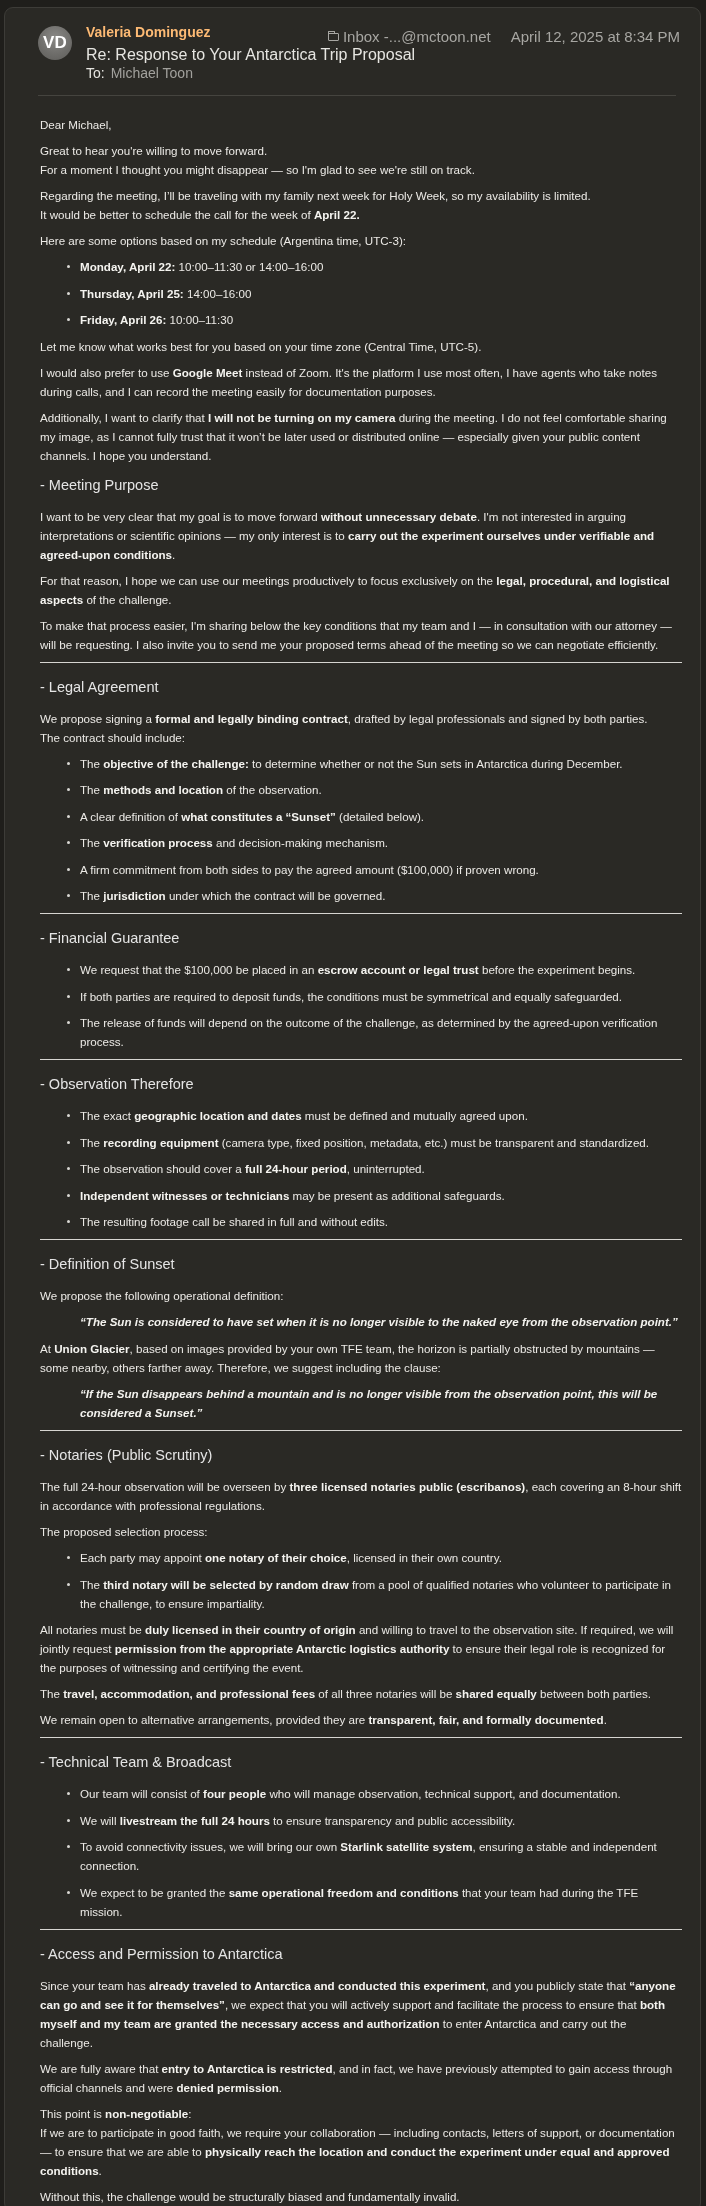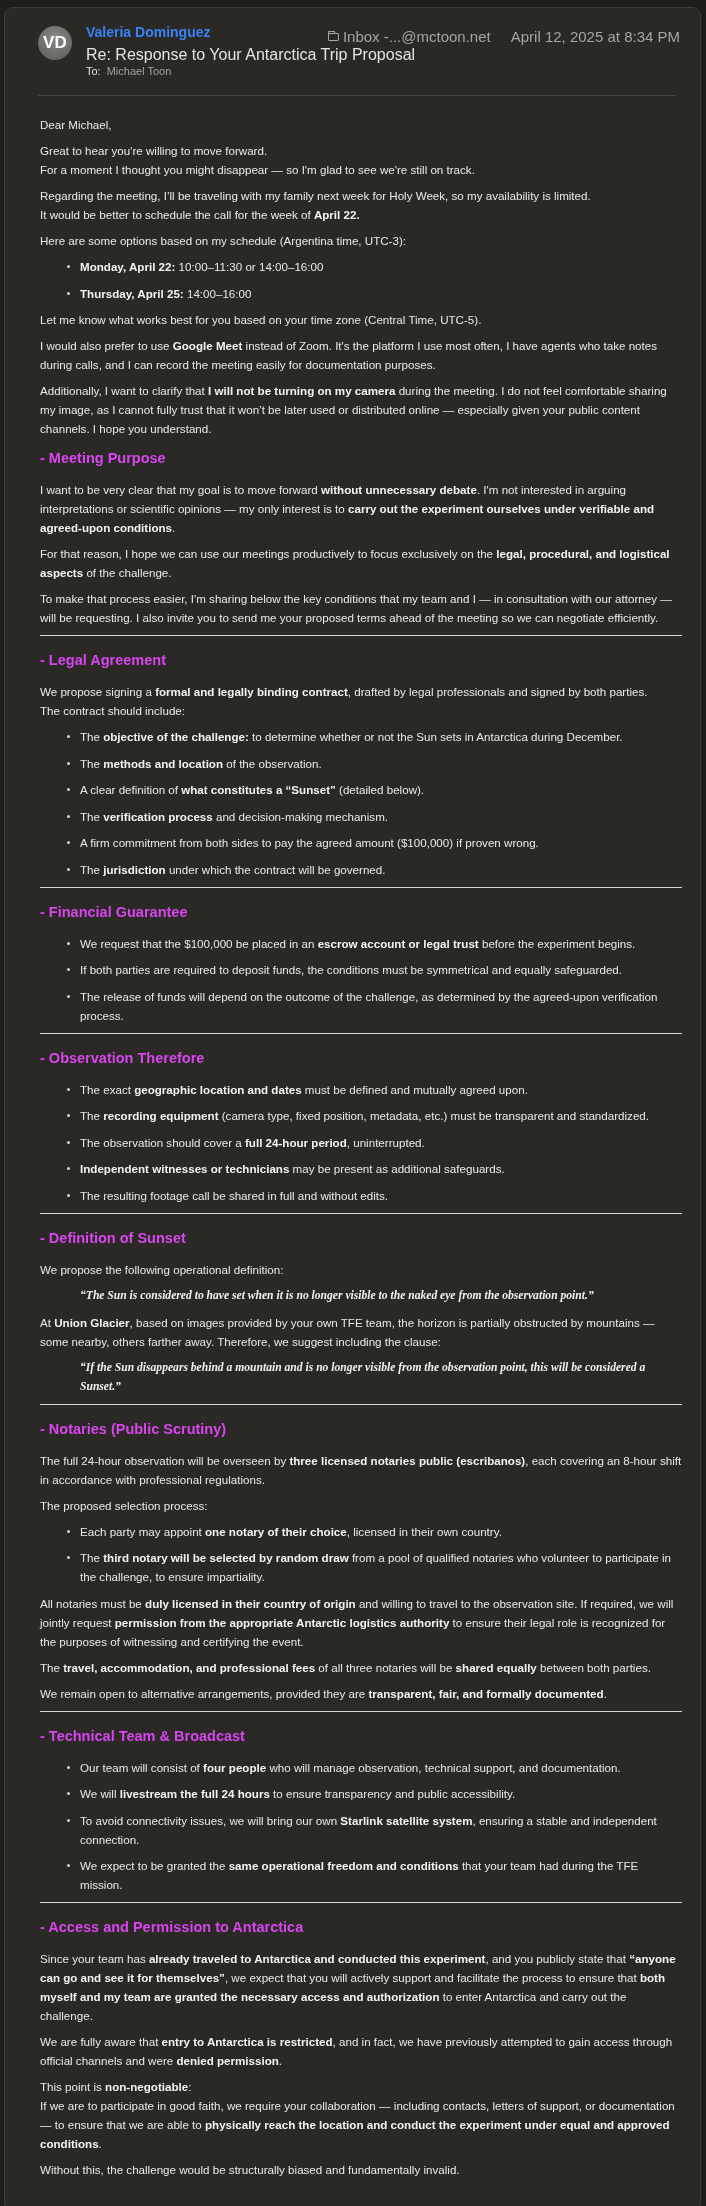--- a/index.html
+++ b/index.html
@@ -9,38 +9,38 @@
     background: #2a2925; border: 1px solid #3d3c38; border-radius: 9px;
     box-sizing: border-box;
   }
   .header { position: relative; height: 88px; }
   .avatar {
     position: absolute; left: 33px; top: 18px; width: 34px; height: 34px; border-radius: 50%;
     background: radial-gradient(circle at 50% 35%, #8a8986 0%, #6d6c69 60%, #5e5d5a 100%);
     color: #fff; font-weight: bold; font-size: 17px; display: flex; align-items: center; justify-content: center;
     letter-spacing: 0.3px;
   }
-  .from { position: absolute; left: 54px; top: 16px; font-size: 14px; font-weight: bold; color: #3b82f6; }
+  .from { position: absolute; left: 54px; top: 16px; font-size: 14px; font-weight: bold; color: #fdba74; }
   .subject { position: absolute; left: 54px; top: 38px; font-size: 16px; color: #e6e5e1; }
-  .to { position: absolute; left: 54px; top: 57px; font-size: 11px; color: #e6e5e1; }
+  .to { position: absolute; left: 54px; top: 57px; font-size: 14px; color: #e6e5e1; }
   .to .to-name { color: #a2a19d; margin-left: 6px; }
   .meta { position: absolute; right: 20px; top: 20px; font-size: 15px; color: #a7a6a2; display: flex; align-items: center; }
   .meta .folder-icon { display: inline-block; width: 11px; height: 8px; border: 1px solid #a7a6a2; border-radius: 1px; position: relative; margin-right: 4px; box-sizing: border-box; }
   .meta .folder-icon::before { content: ""; position: absolute; left: -1px; top: -3px; width: 5px; height: 2px; border: 1px solid #a7a6a2; border-bottom: none; border-radius: 1px 1px 0 0; }
   .meta .date { margin-left: 20px; text-align: right; }
   .header-sep { position: absolute; left: 33px; right: 24px; top: 87px; height: 1px; background: #45443f; }
 
   .content { position: absolute; left: 35px; top: 107px; width: 642px; font-size: 11.6px; line-height: 19px; color: #eceae6; }
   .content p { margin: 0 0 7px 0; }
   .content b { font-weight: bold; color: #f5f4f0; }
-  .content h2 { font-size: 14.5px; font-weight: bold; margin: 10px 0 12px 0; line-height: 20px; color: #d946ef; }
+  .content h2 { font-size: 14.5px; font-weight: normal; margin: 10px 0 12px 0; line-height: 20px; color: #e5e5e5; }
   .content ul { margin: 4px 0 6px 0; padding-left: 40px; list-style: none; }
   .content li { position: relative; margin-bottom: 7.5px; }
   .content li::before { content: ""; position: absolute; left: -13px; top: 8px; width: 3px; height: 3px; border-radius: 50%; background: #d9d8d4; }
-  .content blockquote { margin: 4px 0 8px 40px; font-style: italic; font-weight: bold; color: #f3f2ee; font-family: Liberation Serif, serif; }
+  .content blockquote { margin: 4px 0 8px 40px; font-style: italic; font-weight: bold; color: #f3f2ee; }
   .content hr { border: none; height: 1px; background: #d6d5d1; margin: 8px 0 14px 0; }
 </style>
 </head>
 <body>
 
 <div class="window">
   <div class="header">
     <div class="avatar">VD</div>
     <div class="from" style="left:81px">Valeria Dominguez</div>
     <div class="subject" style="left:81px">Re: Response to Your Antarctica Trip Proposal</div>
@@ -56,20 +56,21 @@
   </div>
 
   <div class="content" id="email-body">
       <p><span>Dear Michael,</span></p>
       <p><span>Great to hear you're willing to move forward.</span><br><span>For a moment I thought you might disappear — so I'm glad to see we're still on track.</span></p>
       <p><span>Regarding the meeting, I’ll be traveling with my family next week for Holy Week, so my availability is limited.</span><br><span>It would be better to schedule the call for the week of </span><b>April 22.</b></p>
       <p><span>Here are some options based on my schedule (Argentina time, UTC-3):</span></p>
       <ul>
         <li><b>Monday, April 22:</b><span> 10:00–11:30 or 14:00–16:00</span></li>
         <li><b>Thursday, April 25:</b><span> 14:00–16:00</span></li>
+        <li><b>Friday, April 26:</b><span> 10:00–11:30</span></li>
       </ul>
       <p><span>Let me know what works best for you based on your time zone (Central Time, UTC-5).</span></p>
       <p><span>I would also prefer to use </span><b>Google Meet</b><span> instead of Zoom. It's the platform I use most often, I have agents who take notes during calls, and I can record the meeting easily for documentation purposes.</span></p>
       <p><span>Additionally, I want to clarify that </span><b>I will not be turning on my camera</b><span> during the meeting. I do not feel comfortable sharing my image, as I cannot fully trust that it won’t be later used or distributed online — especially given your public content channels. I hope you understand.</span></p>
       <h2>- Meeting Purpose</h2>
       <p><span>I want to be very clear that my goal is to move forward </span><b>without unnecessary debate</b><span>. I'm not interested in arguing interpretations or scientific opinions — my only interest is to </span><b>carry out the experiment ourselves under verifiable and agreed-upon conditions</b><span>.</span></p>
       <p><span>For that reason, I hope we can use our meetings productively to focus exclusively on the </span><b>legal, procedural, and logistical aspects</b><span> of the challenge.</span></p>
       <p><span>To make that process easier, I'm sharing below the key conditions that my team and I — in consultation with our attorney — will be requesting. I also invite you to send me your proposed terms ahead of the meeting so we can negotiate efficiently.</span></p>
       <hr>
       <h2>- Legal Agreement</h2>

